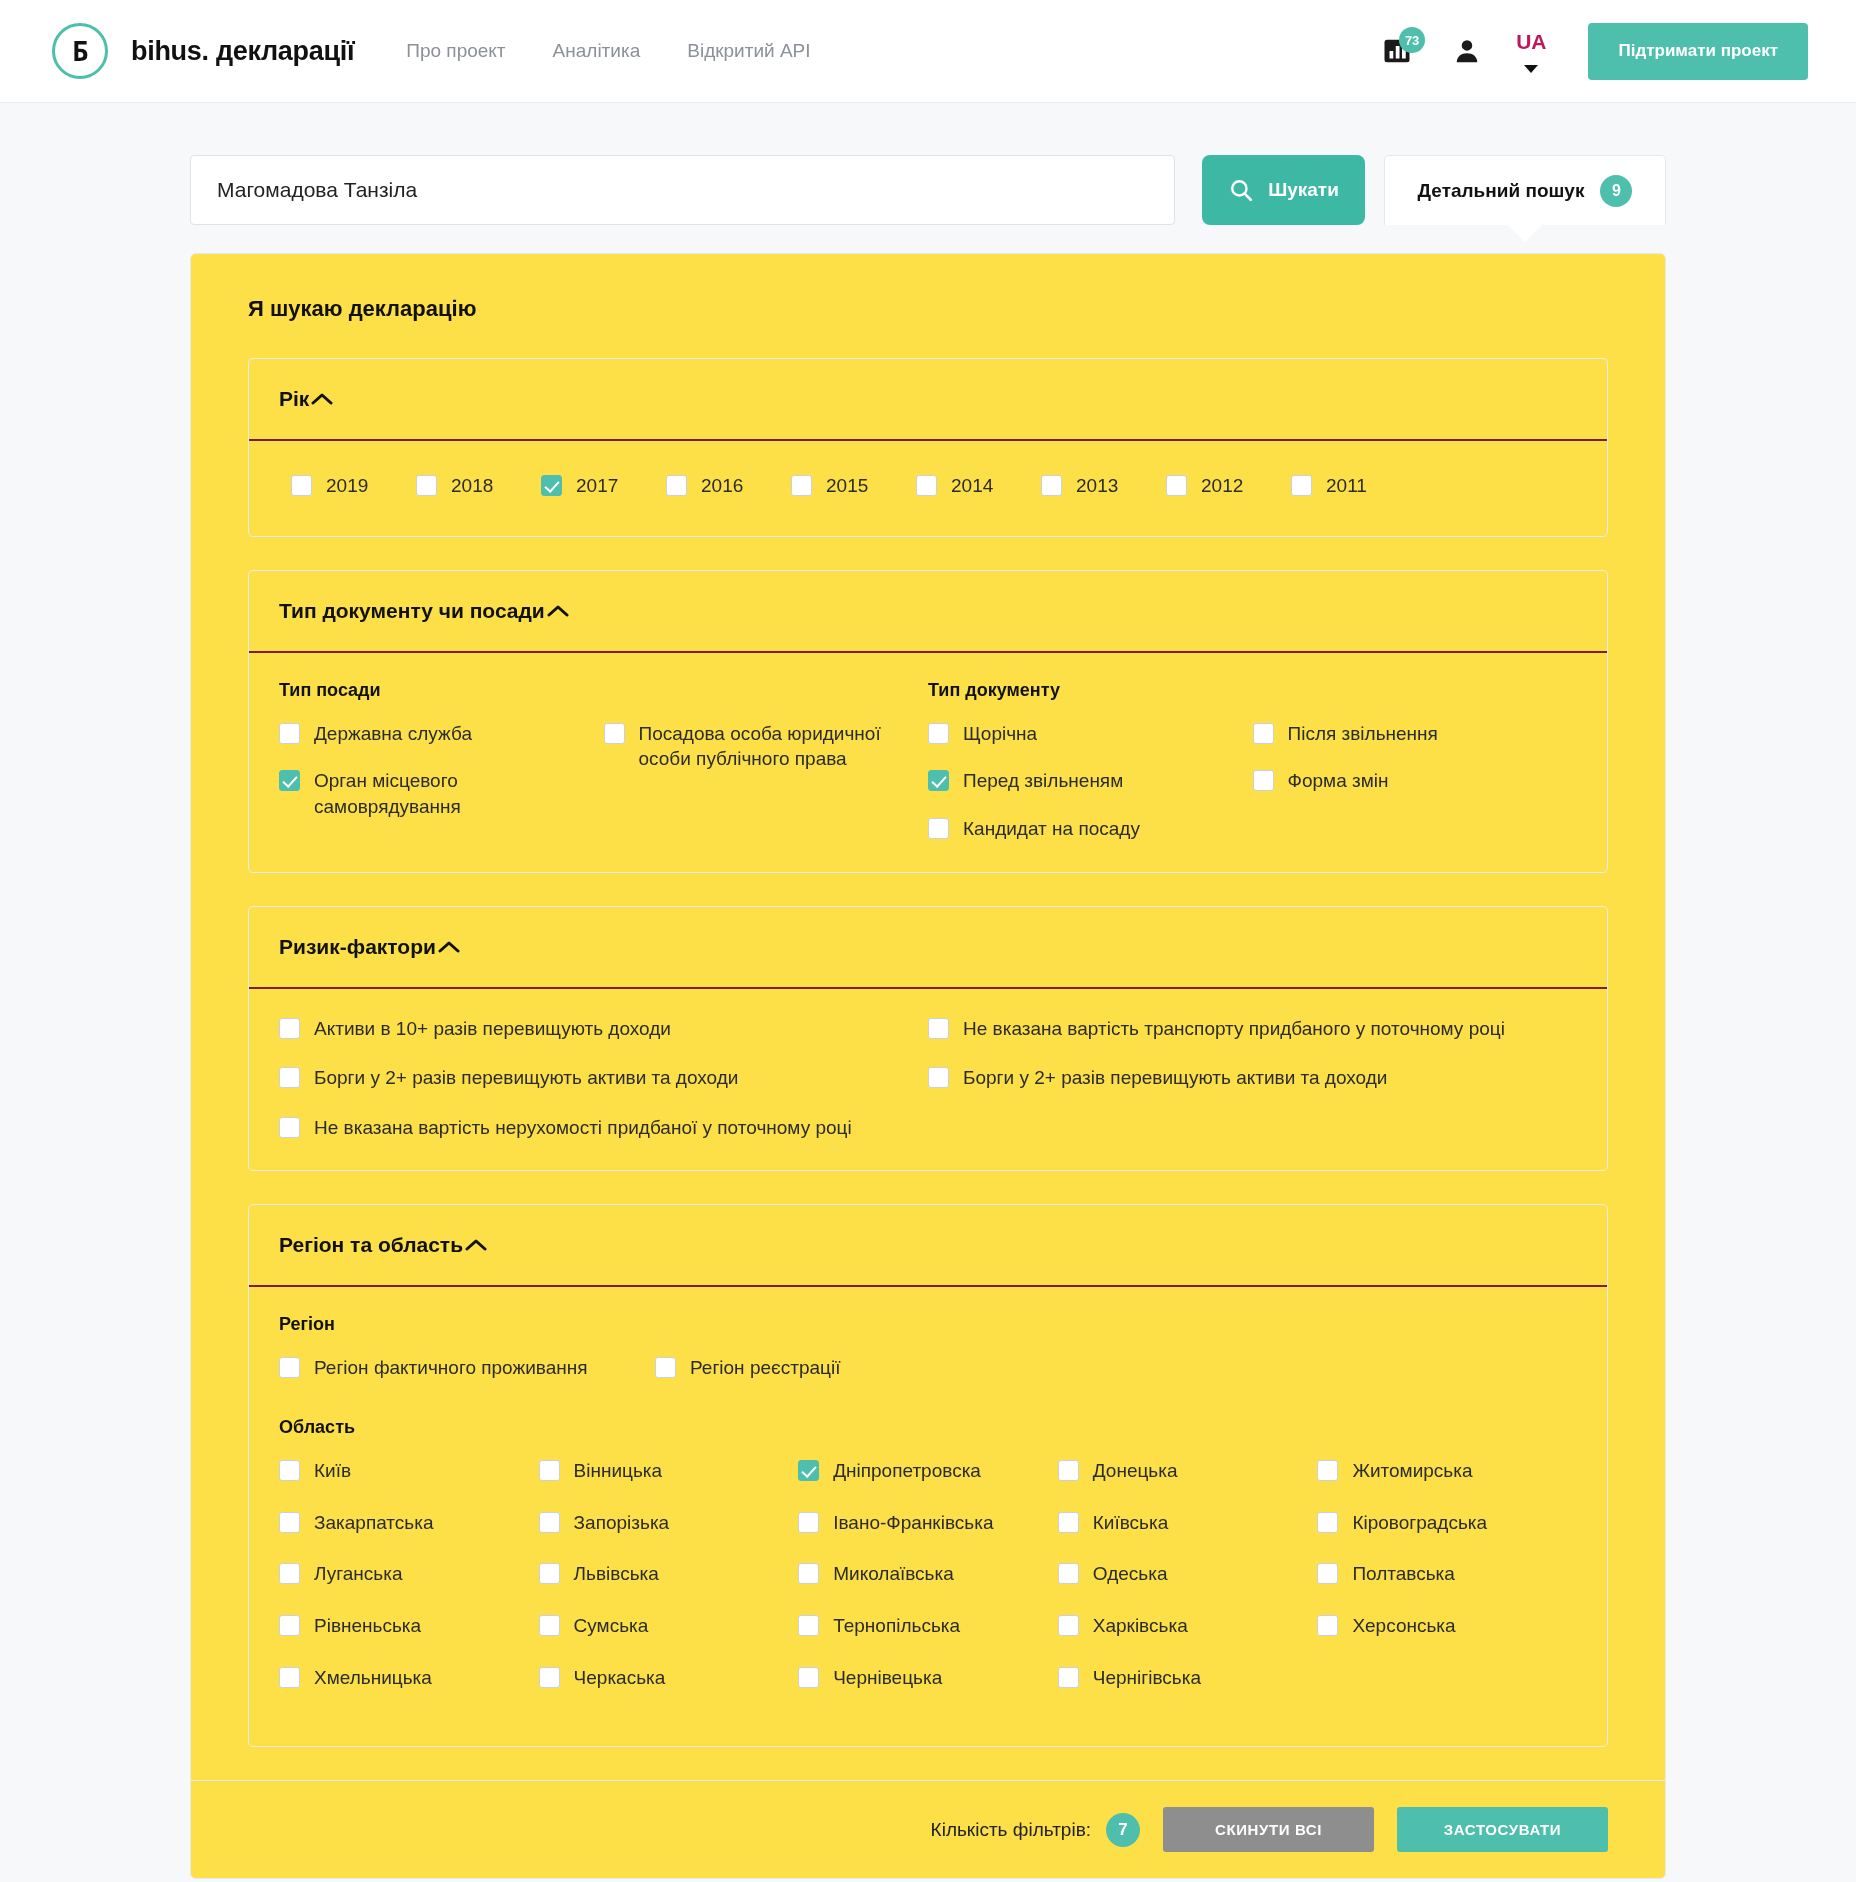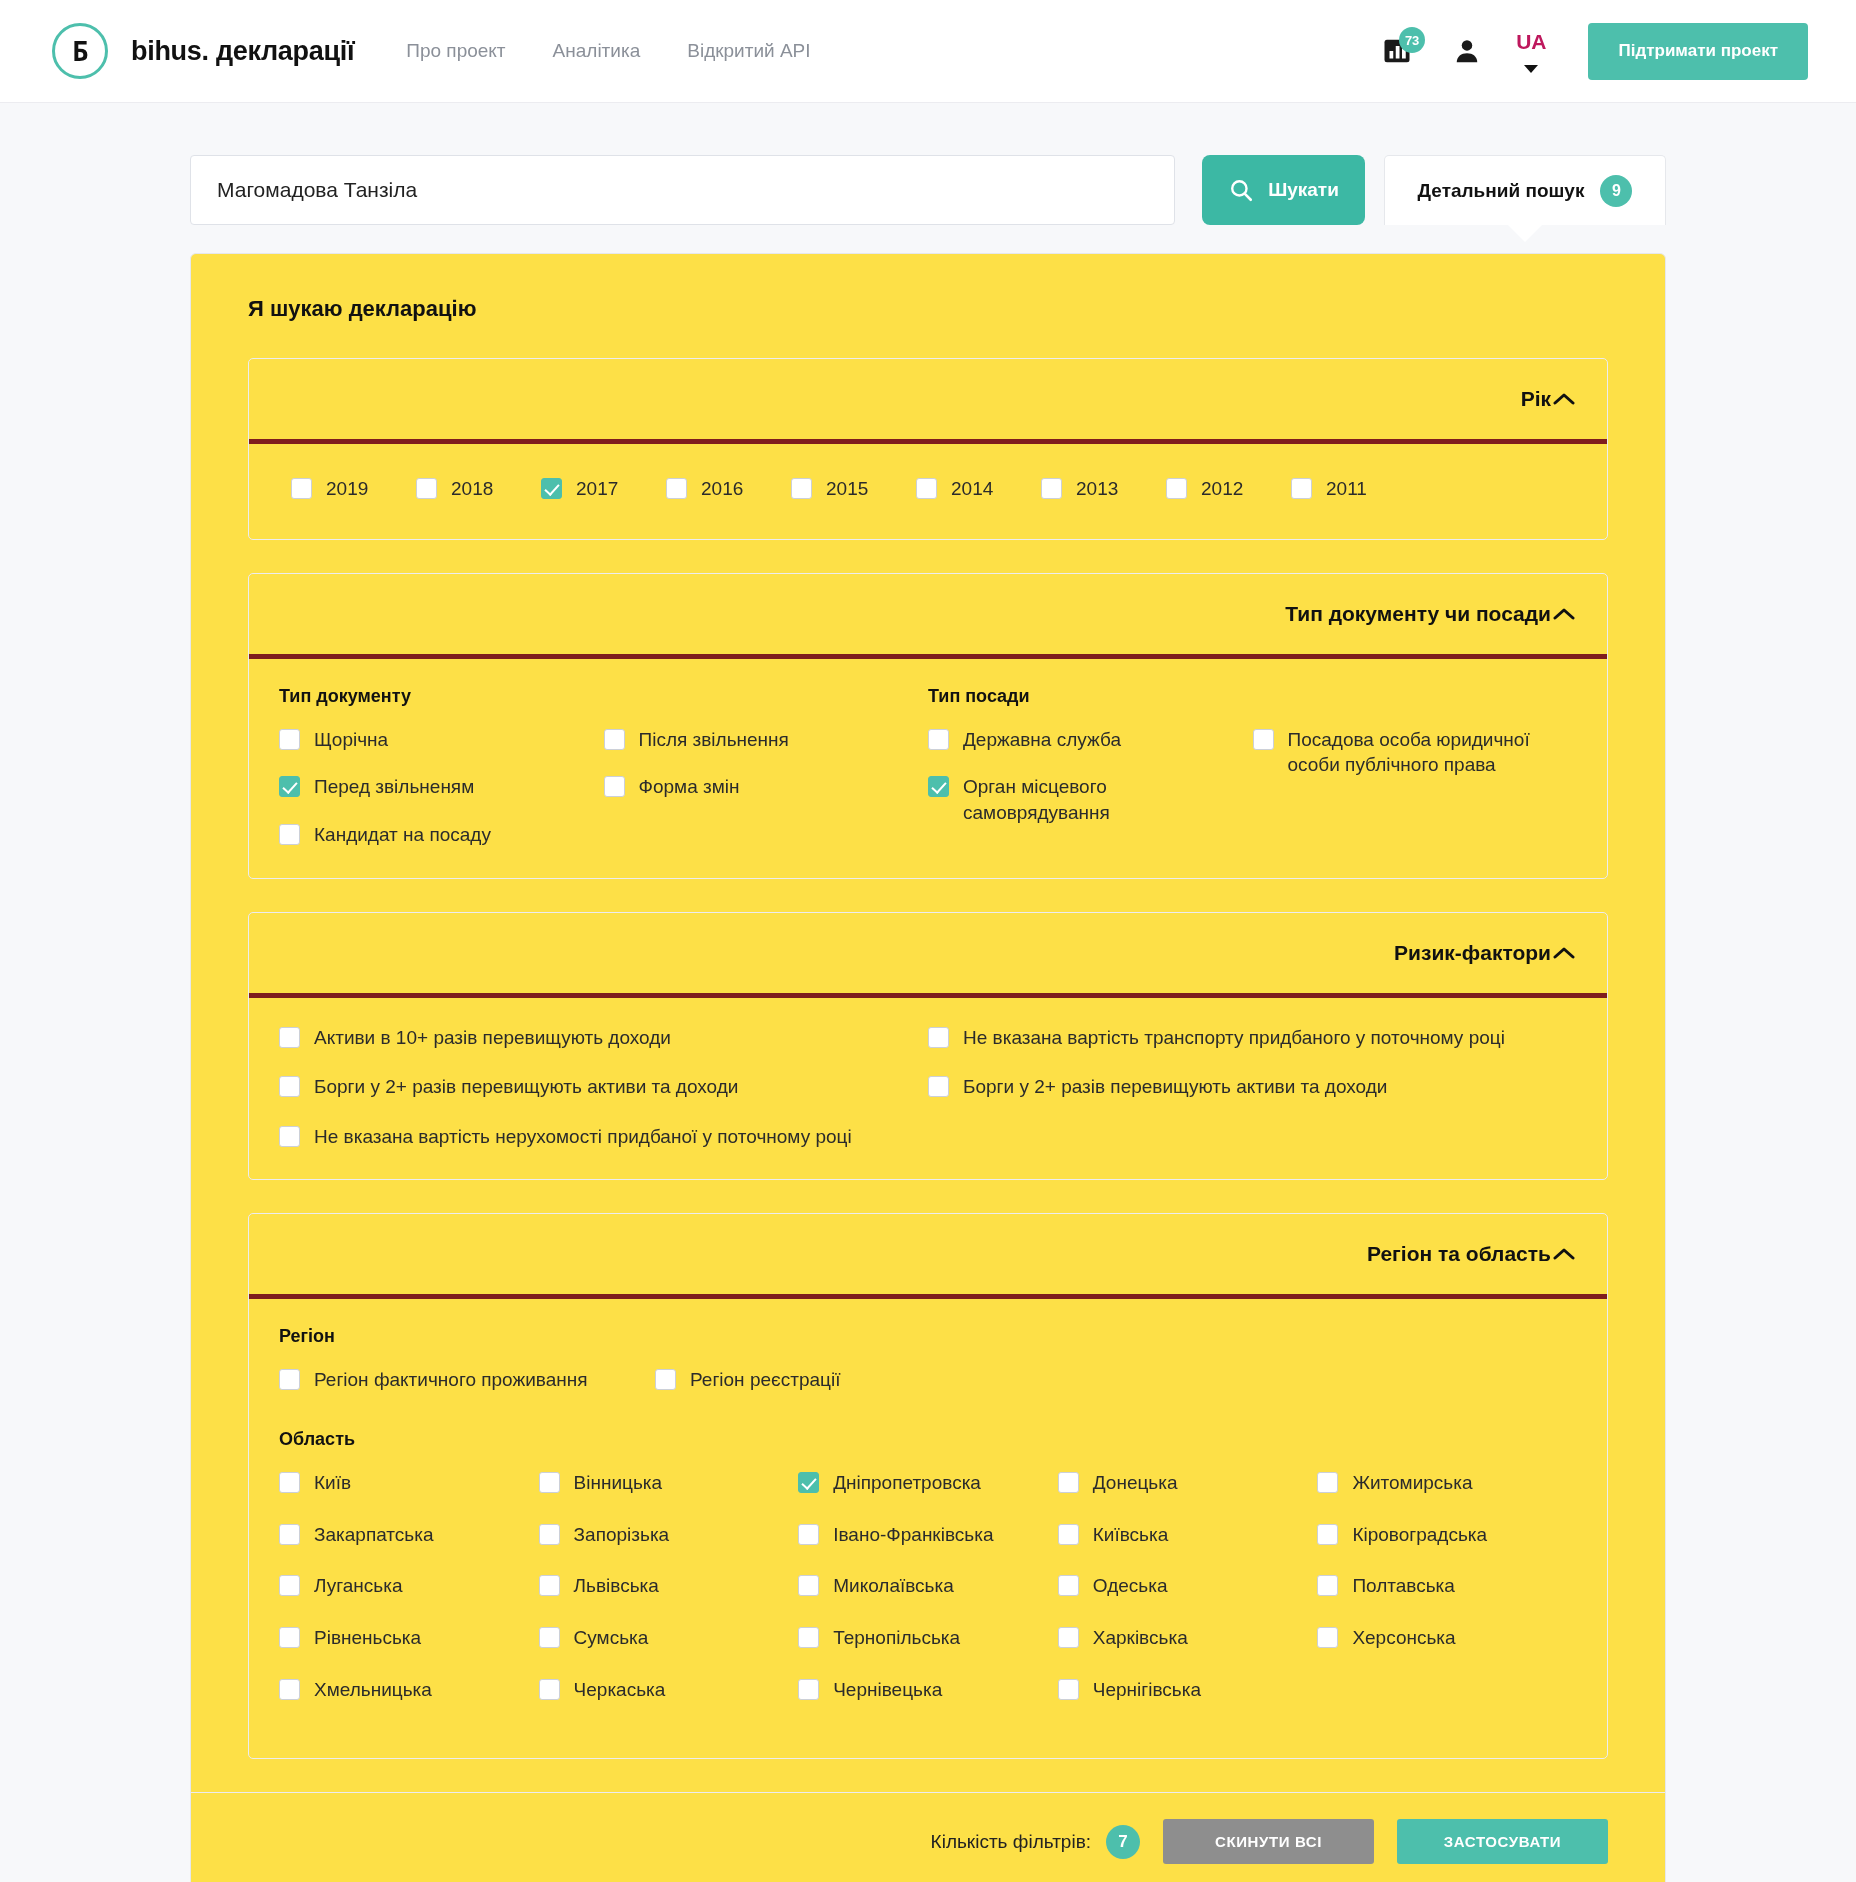--- a/index.html
+++ b/index.html
@@ -103,22 +103,22 @@
     margin:28px 190px 0 190px;
     background:#fde047; border:1px solid #e6e8ec; border-radius:6px;
     padding:42px 57px 0 57px; position:relative;
   }
   .panel-title { font-size:22px; font-weight:bold; margin:0 0 36px 0; color:#111; }
 
   .section {
     border:1px solid #ececf0; border-radius:5px; margin-bottom:33px;
   }
   .section-head {
-    display:flex; align-items:center; justify-content:flex-end;
-    padding:27px 30px 27px 30px; border-bottom:5px solid #7f1d1d;
+    display:flex; align-items:center; justify-content:flex-start;
+    padding:27px 30px 27px 30px; border-bottom:2px solid #7f1d1d;
     cursor:pointer;
   }
   .section-head h3 { margin:0; font-size:21px; font-weight:bold; color:#111; }
   .chevron { width:26px; height:26px; display:flex; align-items:center; justify-content:center; }
   .section-body { padding:27px 30px 30px 30px; }
 
   
   .cb-row { display:flex; align-items:flex-start; gap:14px; }
   .cb {
     width:21px;height:21px;border-radius:3px;border:1px solid #ccd0d8;
@@ -283,20 +283,41 @@
       <h3>Тип документу чи посади</h3>
       <span class="chevron">
         <svg width="22" height="14" viewBox="0 0 22 14">
             <polyline points="2,11 11,3 20,11" fill="none" stroke="#111" stroke-width="3" stroke-linecap="round" stroke-linejoin="round"></polyline>
           </svg>
       </span>
     </div>
     <div class="section-body">
       <div class="two-col">
         <div>
+          <div class="group-title">Тип посади</div>
+          <div class="sub-two">
+            <div class="stack" id="pos-col1">
+                <div class="cb-row">
+                  <span class="cb"></span>
+                  <span class="cb-label">Державна служба</span>
+                </div>
+                <div class="cb-row">
+                  <span class="cb checked"></span>
+                  <span class="cb-label">Орган місцевого самоврядування</span>
+                </div>
+              </div>
+            <div class="stack" id="pos-col2">
+                <div class="cb-row">
+                  <span class="cb"></span>
+                  <span class="cb-label">Посадова особа юридичної особи публічного права</span>
+                </div>
+              </div>
+          </div>
+        </div>
+        <div>
           <div class="group-title">Тип документу</div>
           <div class="sub-two">
             <div class="stack" id="doc-col1">
                 <div class="cb-row">
                   <span class="cb"></span>
                   <span class="cb-label">Щорічна</span>
                 </div>
                 <div class="cb-row">
                   <span class="cb checked"></span>
                   <span class="cb-label">Перед звільненям</span>
@@ -307,41 +328,20 @@
                 </div>
               </div>
             <div class="stack" id="doc-col2">
                 <div class="cb-row">
                   <span class="cb"></span>
                   <span class="cb-label">Після звільнення</span>
                 </div>
                 <div class="cb-row">
                   <span class="cb"></span>
                   <span class="cb-label">Форма змін</span>
-                </div>
-              </div>
-          </div>
-        </div>
-        <div>
-          <div class="group-title">Тип посади</div>
-          <div class="sub-two">
-            <div class="stack" id="pos-col1">
-                <div class="cb-row">
-                  <span class="cb"></span>
-                  <span class="cb-label">Державна служба</span>
-                </div>
-                <div class="cb-row">
-                  <span class="cb checked"></span>
-                  <span class="cb-label">Орган місцевого самоврядування</span>
-                </div>
-              </div>
-            <div class="stack" id="pos-col2">
-                <div class="cb-row">
-                  <span class="cb"></span>
-                  <span class="cb-label">Посадова особа юридичної особи публічного права</span>
                 </div>
               </div>
           </div>
         </div>
       </div>
     </div>
   </div>
 
   <div class="section">
     <div class="section-head">

